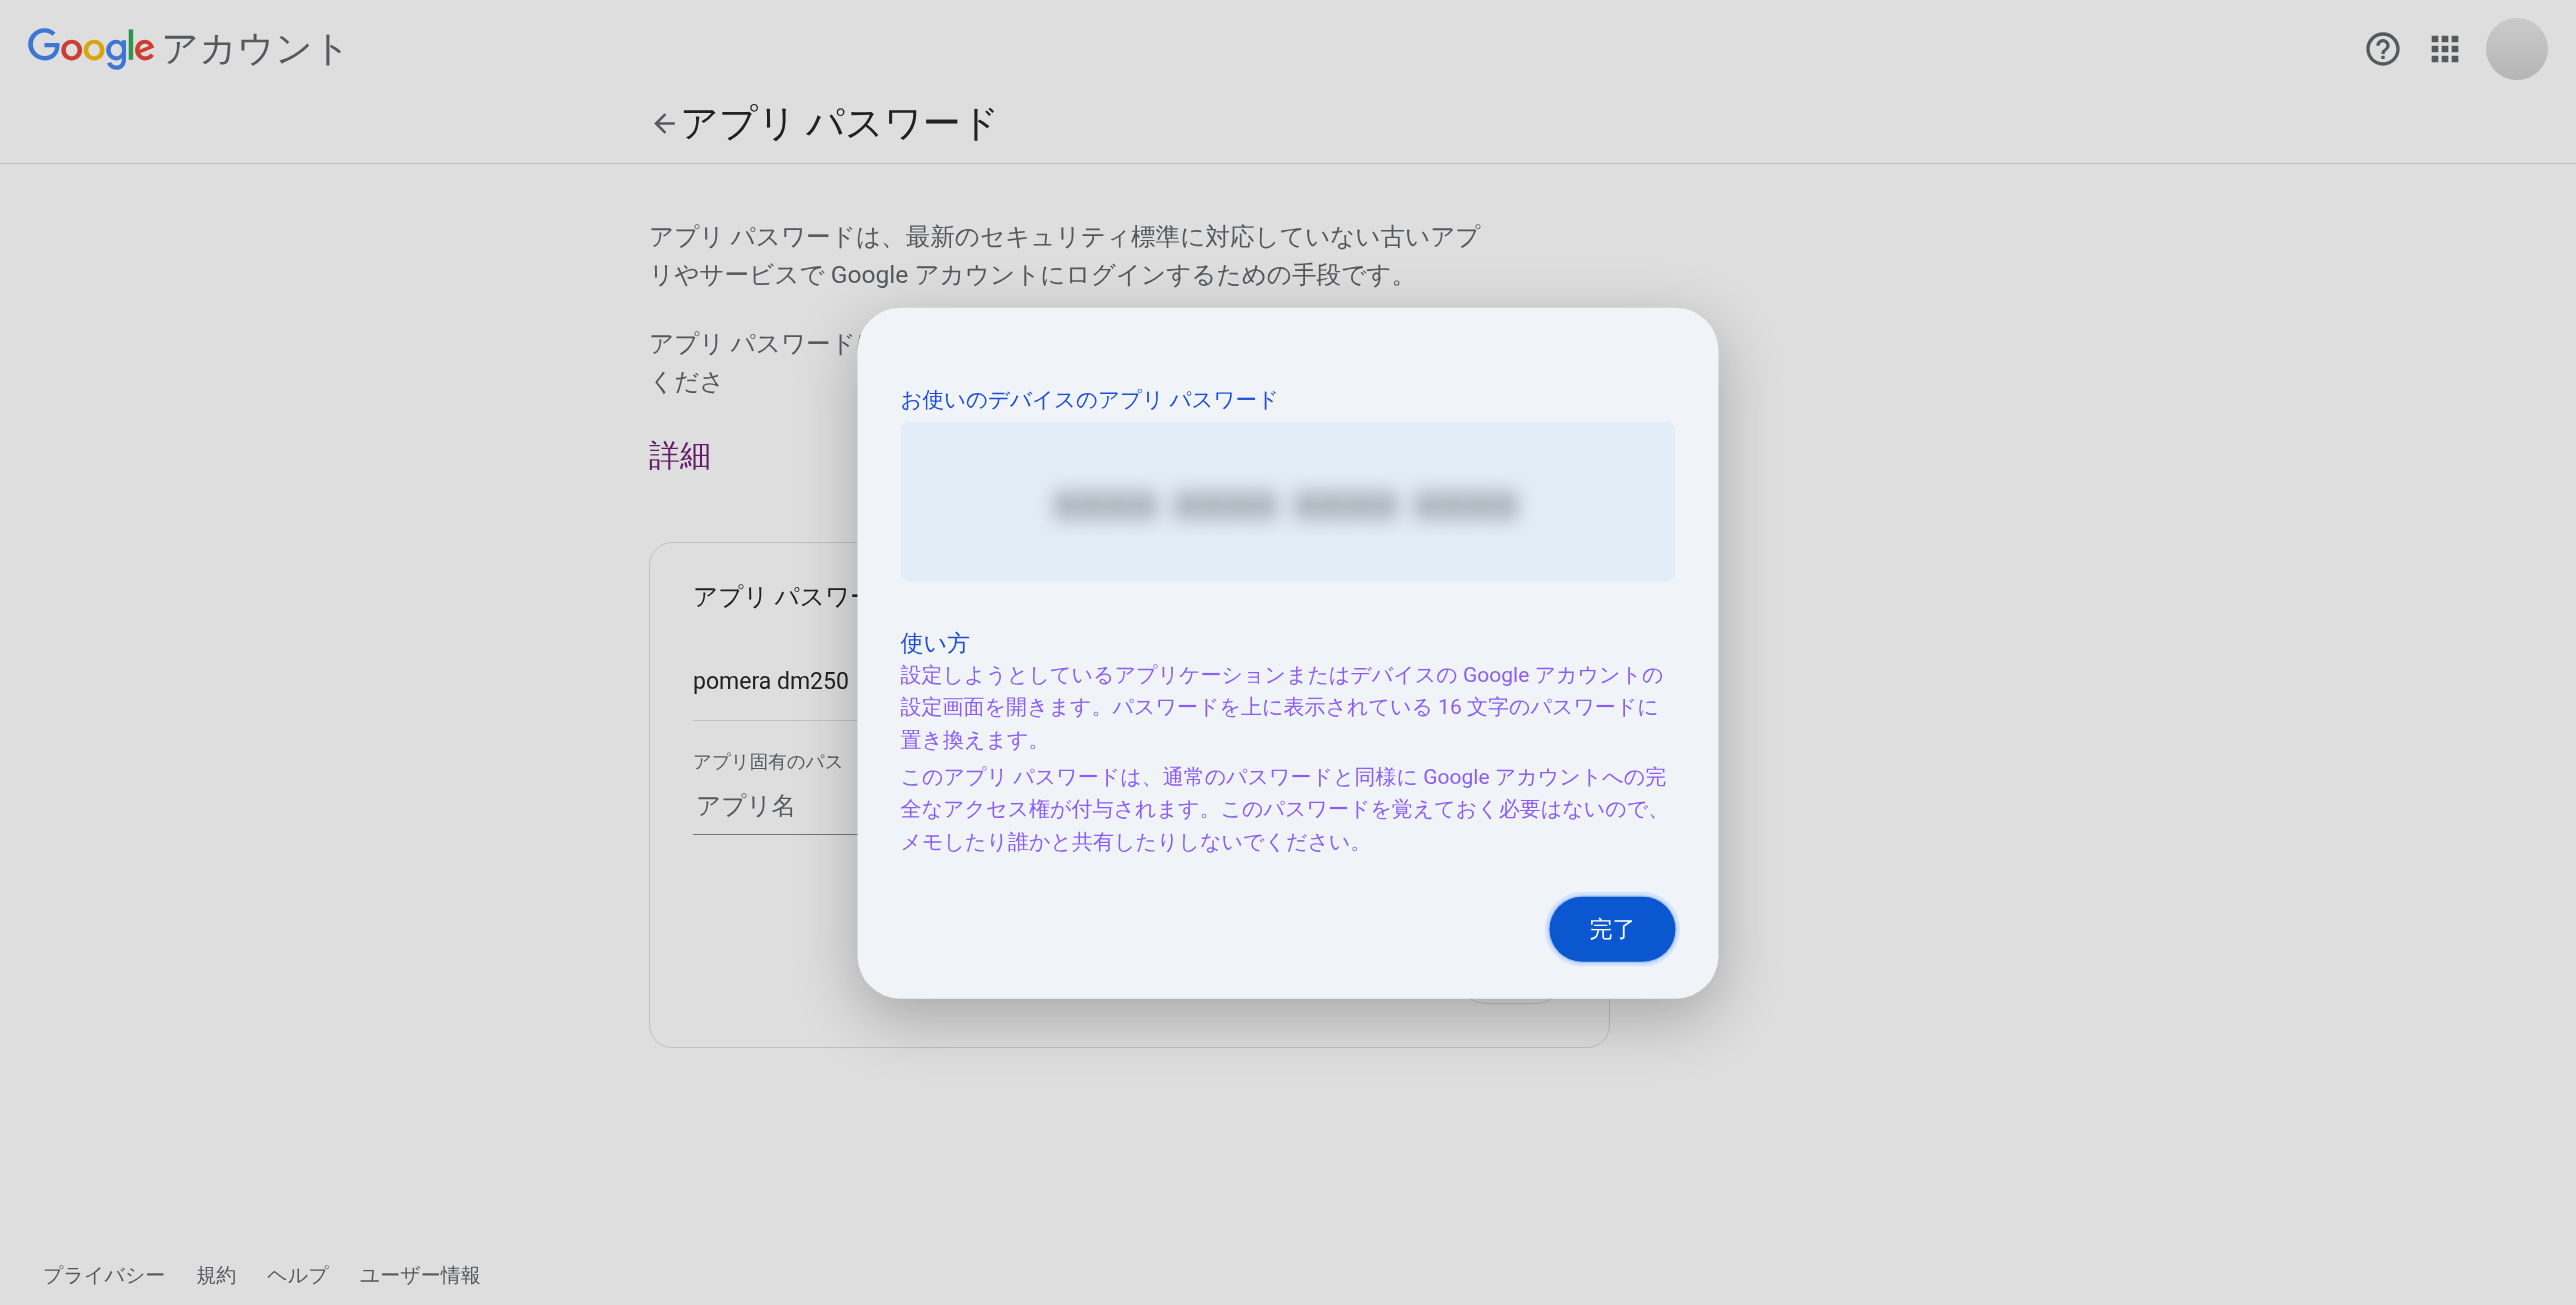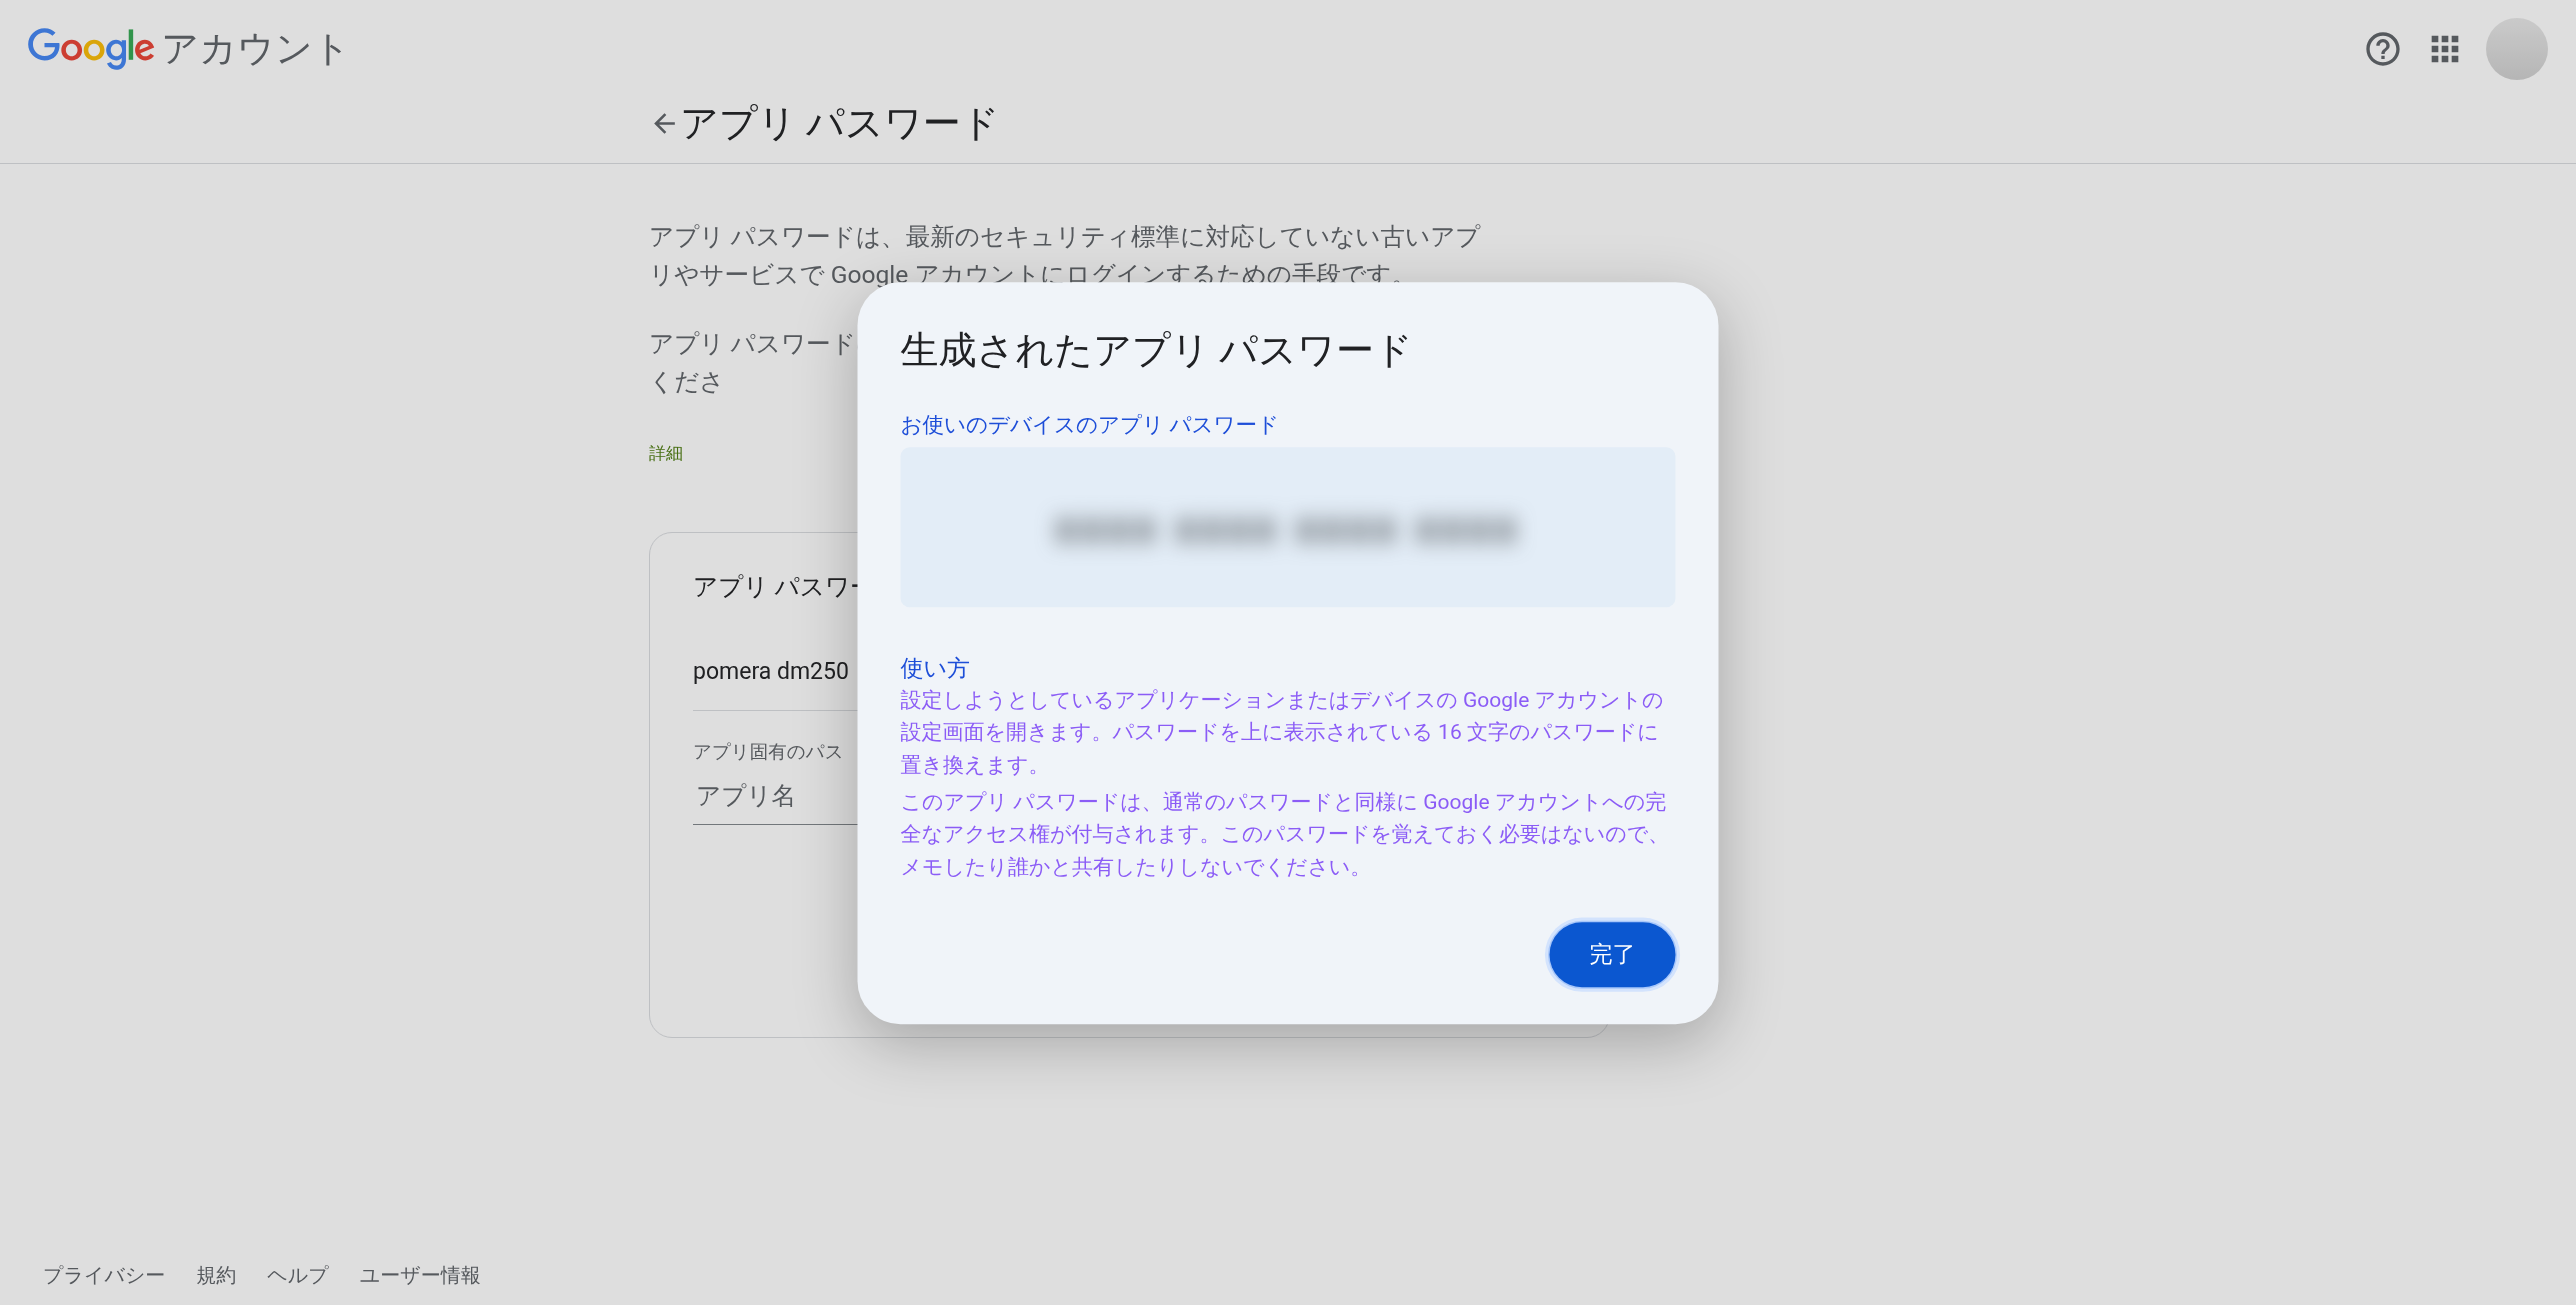--- a/index.html
+++ b/index.html
@@ -60,21 +60,21 @@
     .divider { height:0.8px; background:#dadce0; width:100%; }
 
     
     .content-wrap{
       max-width: 1352px;
       margin: 0 auto;
       padding: 54px 37px 0 37px;
     }
     .intro { max-width: 846px; font-size:24.6px; line-height:1.55; color:#5f6368; }
     .intro p{ margin-bottom: 31px; }
-    .link { color:#4d7c0f; cursor:pointer; font-size:17px; }
+    .link { color:#701a75; cursor:pointer; font-size:31px; }
 
     
     .card {
       margin-top: 62px;
       border: 0.8px solid #dadce0;
       border-radius: 23px;
       width: 961px;
       padding: 37px 43px 43px;
     }
     .card-title { font-size: 24.6px; color:#202124; margin-bottom: 38px; }
@@ -229,21 +229,20 @@
 <div class="footer">
   <span>プライバシー</span>
   <span>規約</span>
   <span>ヘルプ</span>
   <span>ユーザー情報</span>
 </div>
 
 <div class="scrim"></div>
 
 <div class="modal">
-  <div class="modal-title">生成されたアプリ パスワード</div>
   <div class="modal-sub">お使いのデバイスのアプリ パスワード</div>
   <div class="pw-box">
     <div class="pw-value">xxxx xxxx xxxx xxxx</div>
   </div>
   <div class="usage-title">使い方</div>
   <div class="usage-body">
     <p>設定しようとしているアプリケーションまたはデバイスの Google アカウントの設定画面を開きます。パスワードを上に表示されている 16 文字のパスワードに置き換えます。</p>
     <p>このアプリ パスワードは、通常のパスワードと同様に Google アカウントへの完全なアクセス権が付与されます。このパスワードを覚えておく必要はないので、メモしたり誰かと共有したりしないでください。</p>
   </div>
   <div class="modal-footer">

